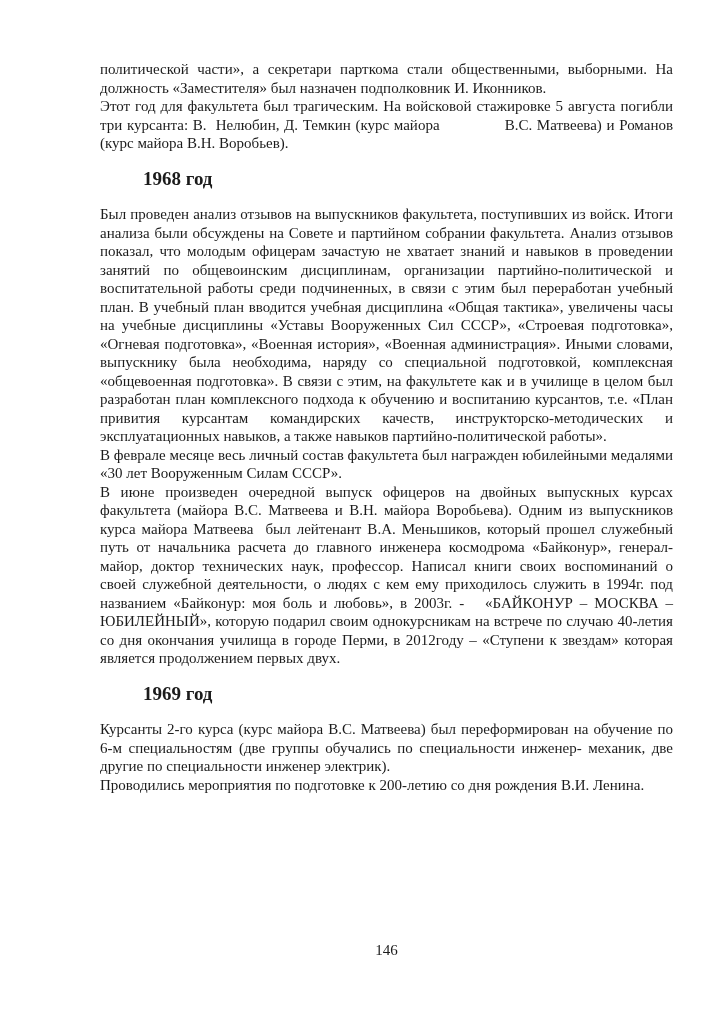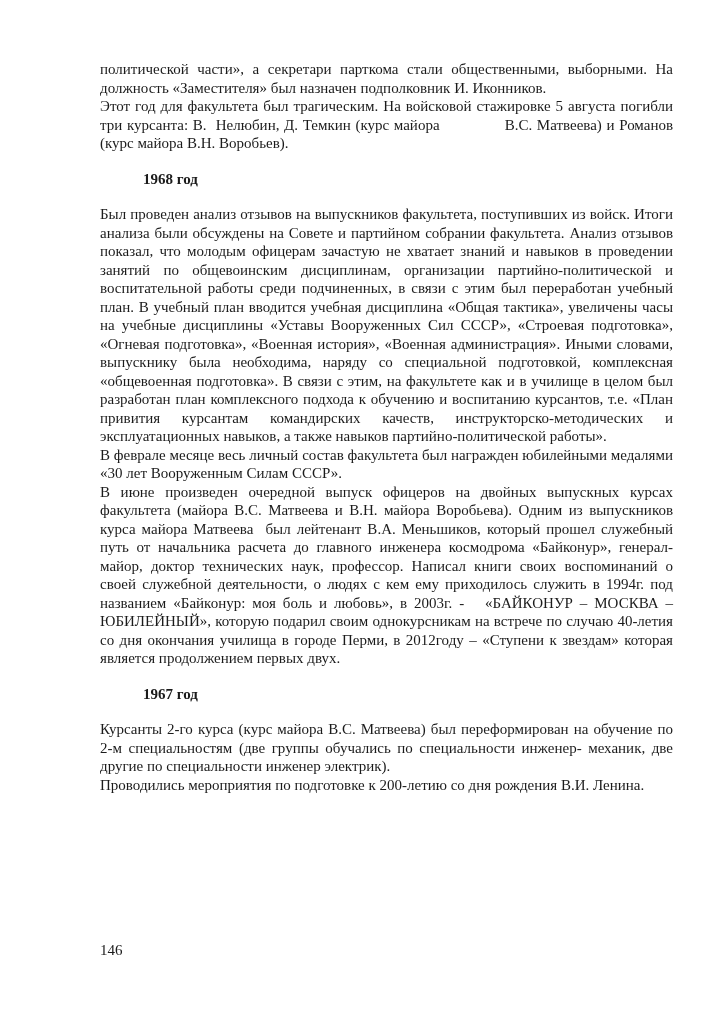--- a/index.html
+++ b/index.html
@@ -24,30 +24,30 @@
     font-size: 15px;
     line-height: 18.5px;
   }
   .content p.body-par {
     margin: 0;
     text-align: justify;
     text-align-last: left;
   }
   .year-heading {
     font-weight: bold;
-    font-size: 15px;
+    font-size: 19px;
     line-height: 18.5px;
     margin: 17px 0 17px 43px;
   }
   .page-number {
     position: absolute;
     top: 941px;
     left: 100px;
     width: 573px;
-    text-align: left;
+    text-align: center;
     font-size: 15px;
     line-height: 18.5px;
   }
 </style>
 </head>
 <body>
 
 <div class="page">
 
   <div class="content">
@@ -57,23 +57,23 @@
     <p class="body-par">Этот год для факультета был трагическим. На войсковой стажировке 5 августа погибли три курсанта: В.&nbsp; Нелюбин, Д. Темкин (курс майора &nbsp;&nbsp;&nbsp;&nbsp;&nbsp;&nbsp;&nbsp;&nbsp;&nbsp;&nbsp;&nbsp;&nbsp; В.С. Матвеева) и Романов (курс майора В.Н. Воробьев).</p>
 
     <div class="year-heading">1968 год</div>
 
     <p class="body-par">Был проведен анализ отзывов на выпускников факультета, поступивших из войск. Итоги анализа были обсуждены на Совете и партийном собрании факультета. Анализ отзывов показал, что молодым офицерам зачастую не хватает знаний и навыков в проведении занятий по общевоинским дисциплинам, организации партийно-политической и воспитательной работы среди подчиненных, в связи с этим был переработан учебный план. В учебный план вводится учебная дисциплина «Общая тактика», увеличены часы на учебные дисциплины «Уставы Вооруженных Сил СССР», «Строевая подготовка», «Огневая подготовка», «Военная история», «Военная администрация». Иными словами, выпускнику была необходима, наряду со специальной подготовкой, комплексная «общевоенная подготовка». В связи с этим, на факультете как и в училище в целом был разработан план комплексного подхода к обучению и воспитанию курсантов, т.е. «План привития курсантам командирских качеств, инструкторско-методических и эксплуатационных навыков, а также навыков партийно-политической работы».</p>
 
     <p class="body-par">В феврале месяце весь личный состав факультета был награжден юбилейными медалями «30 лет Вооруженным Силам СССР».</p>
 
     <p class="body-par">В июне произведен очередной выпуск офицеров на двойных выпускных курсах факультета (майора В.С. Матвеева и В.Н. майора Воробьева). Одним из выпускников курса майора Матвеева&nbsp; был лейтенант В.А. Меньшиков, который прошел служебный путь от начальника расчета до главного инженера космодрома «Байконур», генерал-майор, доктор технических наук, профессор. Написал книги своих воспоминаний о своей служебной деятельности, о людях с кем ему приходилось служить в 1994г. под названием «Байконур: моя боль и любовь», в 2003г. -&nbsp;&nbsp; «БАЙКОНУР – МОСКВА – ЮБИЛЕЙНЫЙ», которую подарил своим однокурсникам на встрече по случаю 40-летия со дня окончания училища в городе Перми, в 2012году – «Ступени к звездам» которая является продолжением первых двух.</p>
 
-    <div class="year-heading">1967 год</div>
+    <div class="year-heading">1969 год</div>
 
-    <p class="body-par">Курсанты 2-го курса (курс майора В.С. Матвеева) был переформирован на обучение по 2-м специальностям (две группы обучались по специальности инженер- механик, две другие по специальности инженер электрик).</p>
+    <p class="body-par">Курсанты 2-го курса (курс майора В.С. Матвеева) был переформирован на обучение по 6-м специальностям (две группы обучались по специальности инженер- механик, две другие по специальности инженер электрик).</p>
 
 
 
     <p class="body-par">Проводились мероприятия по подготовке к 200-летию со дня рождения В.И. Ленина.</p>
 
   </div>
 
   <div class="page-number">146</div>
 
 </div>

